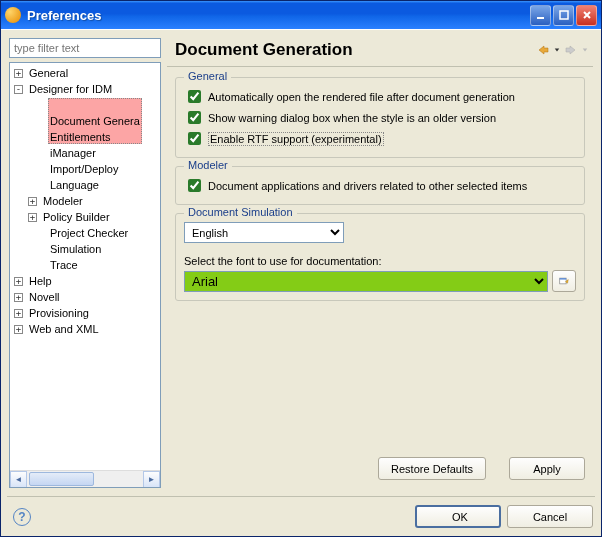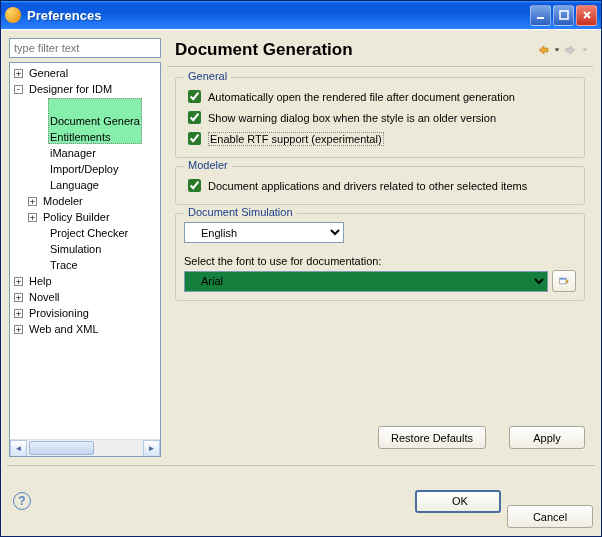--- a/index.html
+++ b/index.html
@@ -97,21 +97,21 @@
     white-space: nowrap;
   }
   .tree-row {
     height: 16px;
     display: flex;
     align-items: center;
     padding-left: 4px;
     cursor: default;
   }
   .tree-row.selected .tree-label {
-    background: #86efac;
+    background: #fca5a5;
     border: 1px dotted #888;
     padding: 16px 1px;
   }
   .tree-label { padding: 0 2px; }
   .expander {
     width: 9px; height: 9px;
     border: 1px solid #888;
     display: inline-flex;
     align-items: center; justify-content: center;
     font-size: 9px;
@@ -206,31 +206,31 @@
   }
   .highlighted { border: 1px dotted #888; padding: 0 1px; }
   .desc-label { color: #000; margin: 4px 0 3px 0; }
   .select-lang {
     width: 160px;
     height: 21px;
     border: 1px solid #7f9db9;
     background: white;
     font-family: inherit;
     font-size: 11px;
-    padding-left: 12px;
+    padding-left: 3px;
   }
   .font-row { display: flex; gap: 4px; align-items: center; }
   .select-font {
     flex: 1;
     height: 21px;
     border: 1px solid #7f9db9;
-    background: #15803d;
+    background: #84cc16;
     font-family: inherit;
-    font-size: 11px;
-    padding-left: 12px;
+    font-size: 13px;
+    padding-left: 3px;
   }
   .font-btn {
     width: 24px; height: 22px;
     border: 1px solid #aca899;
     background: linear-gradient(to bottom,#fefefe,#f0eee2);
     border-radius: 3px;
     display: flex; align-items: center; justify-content: center;
   }
   .page-buttons {
     display: flex;
@@ -449,16 +449,16 @@
       </div>
     </div>
 
     <div class="separator"></div>
 
     <div class="footer">
       <div class="help-icon">?</div>
       <div class="footer-spacer"></div>
       <button class="btn default" style="min-width:86px;padding-left:16px;">OK</button>
       <div style="width:6px"></div>
-      <button class="btn" style="min-width:86px;margin-top:31px;">Cancel</button>
+      <button class="btn" style="min-width:86px;">Cancel</button>
     </div>
   </div>
 </div>
 
 </body></html>

